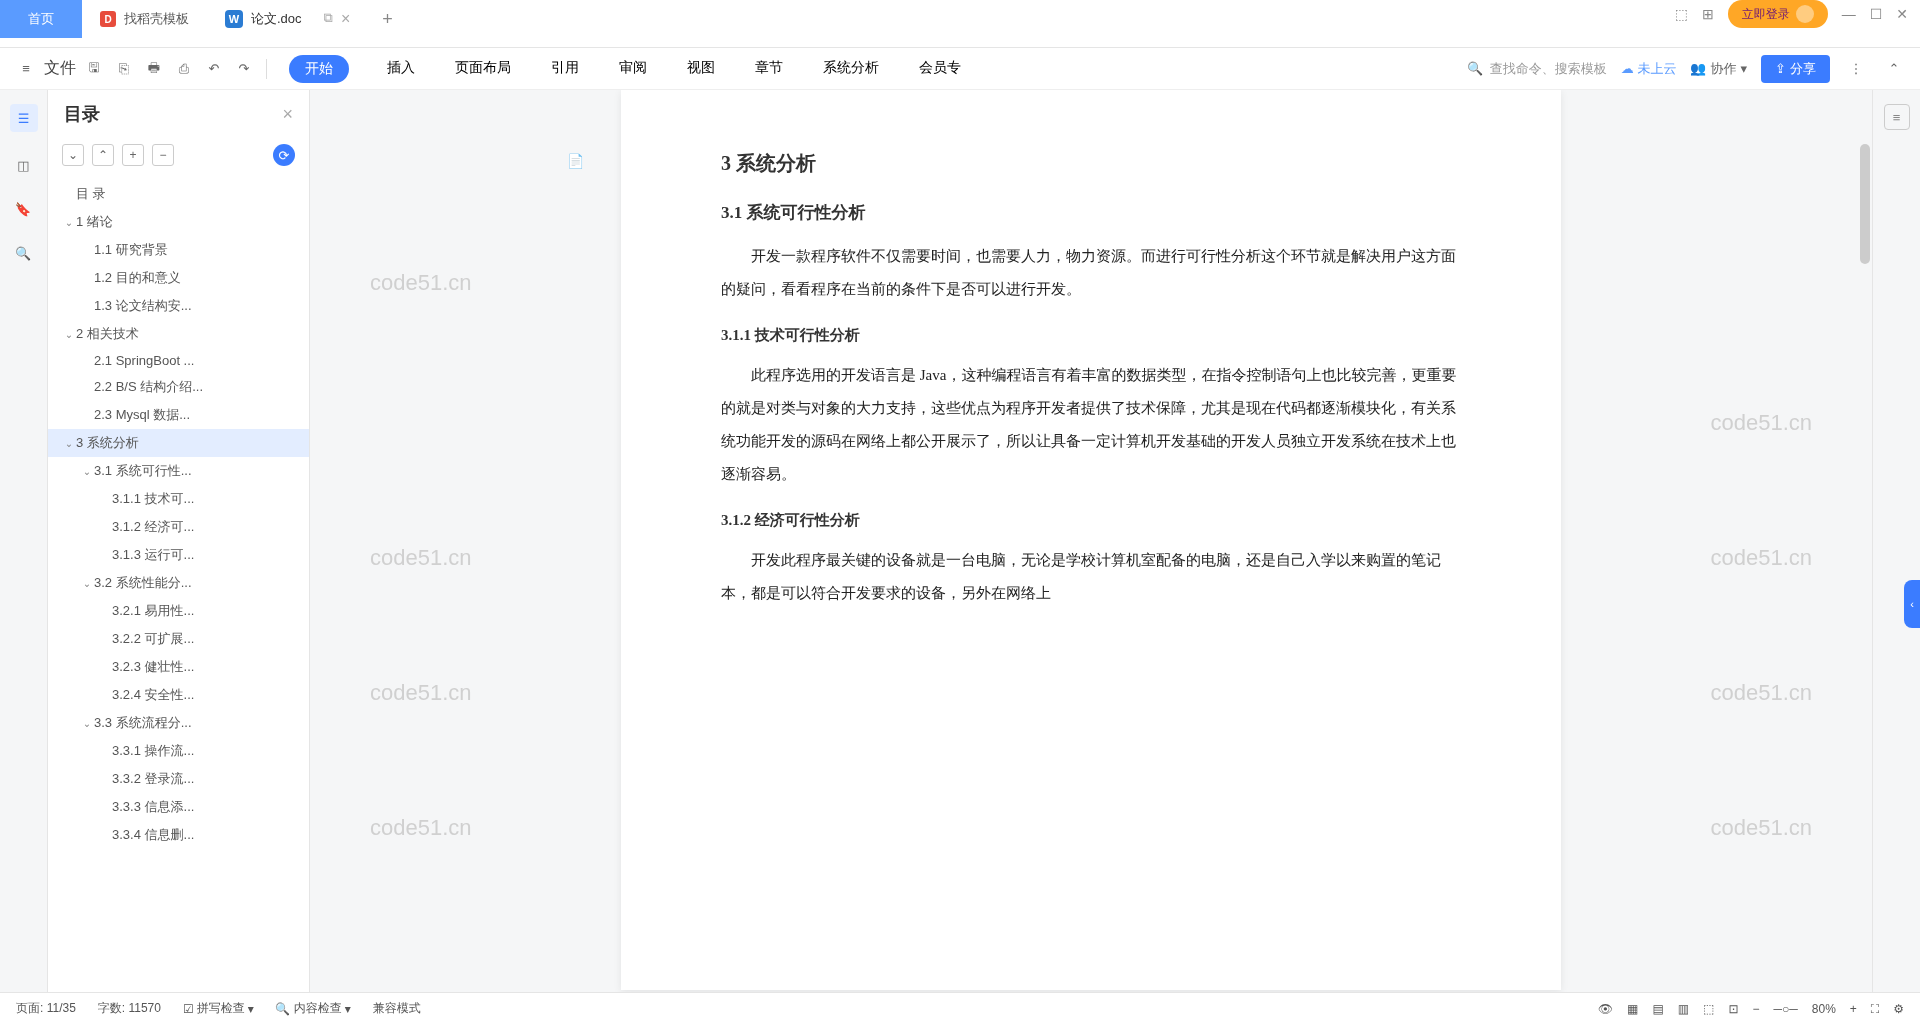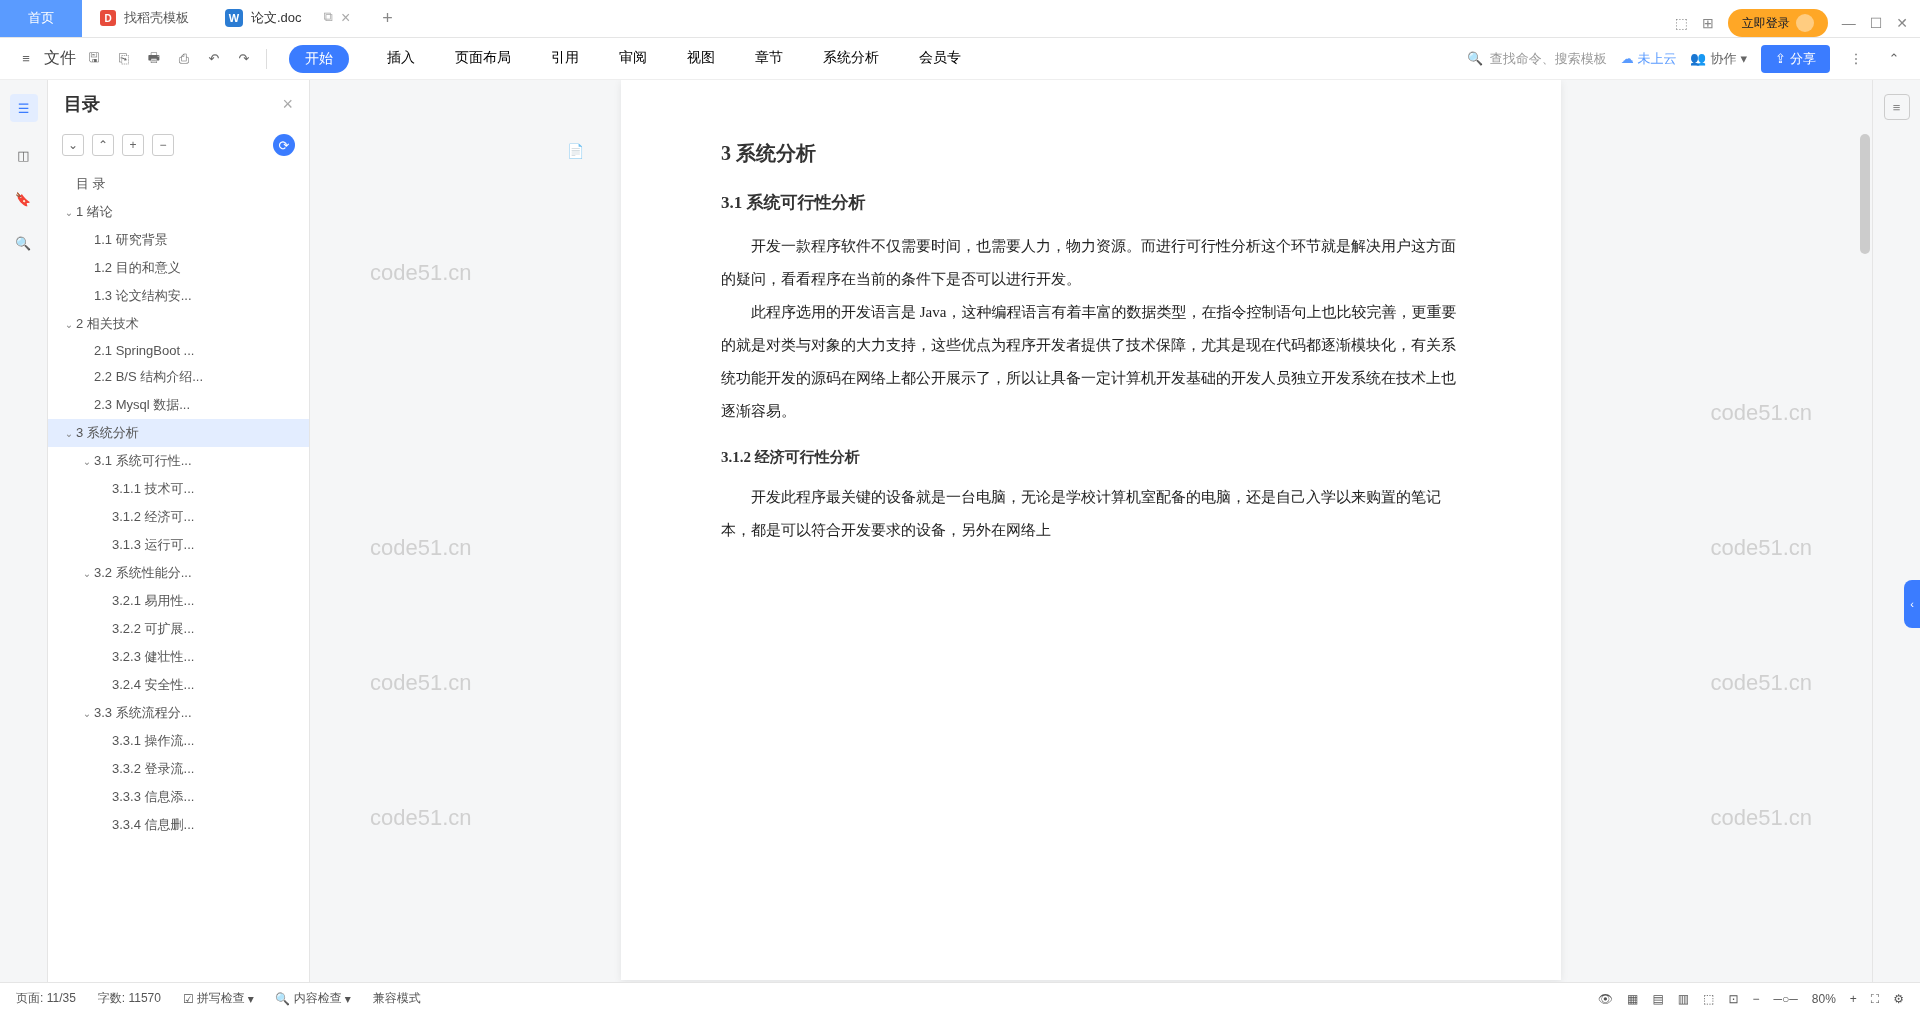--- a/index.html
+++ b/index.html
@@ -1,28 +1,28 @@
 <!DOCTYPE html>
 <html><head>
 <meta charset="utf-8">
 <style>
 *{margin:0;padding:0;box-sizing:border-box;font-family:"Microsoft YaHei",Arial,sans-serif}
 body{width:1920px;height:1020px;overflow:hidden;background:#fff;position:relative;font-size:13px;color:#333}
-.titlebar{height:38px;background:#fff;display:flex;align-items:flex-end;border-bottom:1px solid #e5e5e5}
+.titlebar{height:48px;background:#fff;display:flex;align-items:flex-start;border-bottom:1px solid #e5e5e5}
 .tab{height:38px;display:flex;align-items:center;padding:0 18px;gap:8px;position:relative;cursor:pointer}
 .tab.home{background:#5a9bff;color:#fff;padding:0 28px}
 .tab.find{color:#555}
 .tab.find .ti{width:16px;height:16px;background:#e74c3c;border-radius:3px;display:flex;align-items:center;justify-content:center;color:#fff;font-size:10px;font-weight:bold}
 .tab.doc{background:#fff;color:#333}
 .tab.doc .ti{width:18px;height:18px;background:#2b7cd3;border-radius:4px;display:flex;align-items:center;justify-content:center;color:#fff;font-size:11px;font-weight:bold}
 .tab .rg{margin-left:14px;display:flex;gap:8px;color:#aaa}
 .tab .x{color:#aaa;font-size:16px}
 .tab.add{padding:0 14px;color:#888;font-size:18px}
 .titlebar-right{margin-left:auto;display:flex;align-items:center;gap:14px;padding-right:12px}
-.login-btn{background:#ffa726;color:#0f172a;padding:5px 14px;border-radius:14px;display:flex;align-items:center;gap:6px;font-size:12px}
+.login-btn{background:#ffa726;color:#701a75;padding:5px 14px;border-radius:14px;display:flex;align-items:center;gap:6px;font-size:12px}
 .login-btn .av{width:18px;height:18px;border-radius:50%;background:#ffcc80}
 .winbtn{color:#888;font-size:14px;cursor:pointer}
 .ribbon{height:42px;display:flex;align-items:center;padding:0 14px;gap:6px;border-bottom:1px solid #eee}
 .rb-ico{width:24px;height:24px;display:flex;align-items:center;justify-content:center;color:#666;cursor:pointer;border-radius:3px}
 .rb-txt{color:#444;font-size:16px}
 .rb-sep{width:1px;height:20px;background:#ddd;margin:0 4px}
 .rb-tabs{display:flex;gap:36px;margin-left:12px}
 .rb-tab{color:#000000;font-size:14px;cursor:pointer;padding:4px 2px}
 .rb-tab.active{background:#3b7cff;color:#fff;padding:5px 16px;border-radius:14px}
 .rb-right{margin-left:auto;display:flex;align-items:center;gap:14px}
@@ -175,20 +175,21 @@
         <div class="toc-item" style="padding-left: 50px;"><span class="chev"></span> 3.3.4 信息删...</div>
       </div>
   </div>
 
   <div class="canvas">
     <div class="page">
       <div class="page-ico">📄</div>
       <h2>3  系统分析</h2>
       <h3>3.1  系统可行性分析</h3>
       <p>开发一款程序软件不仅需要时间，也需要人力，物力资源。而进行可行性分析这个环节就是解决用户这方面的疑问，看看程序在当前的条件下是否可以进行开发。</p>
+      <h4>3.1.1  技术可行性分析</h4>
       <p>此程序选用的开发语言是 Java，这种编程语言有着丰富的数据类型，在指令控制语句上也比较完善，更重要的就是对类与对象的大力支持，这些优点为程序开发者提供了技术保障，尤其是现在代码都逐渐模块化，有关系统功能开发的源码在网络上都公开展示了，所以让具备一定计算机开发基础的开发人员独立开发系统在技术上也逐渐容易。</p>
       <h4>3.1.2  经济可行性分析</h4>
       <p>开发此程序最关键的设备就是一台电脑，无论是学校计算机室配备的电脑，还是自己入学以来购置的笔记本，都是可以符合开发要求的设备，另外在网络上</p>
     </div>
     <div class="wm" style="left:60px;top:180px">code51.cn</div>
     <div class="wm" style="right:60px;top:320px">code51.cn</div>
     <div class="wm" style="left:60px;top:455px">code51.cn</div>
     <div class="wm" style="right:60px;top:455px">code51.cn</div>
     <div class="wm" style="left:60px;top:590px">code51.cn</div>
     <div class="wm" style="right:60px;top:590px">code51.cn</div>

